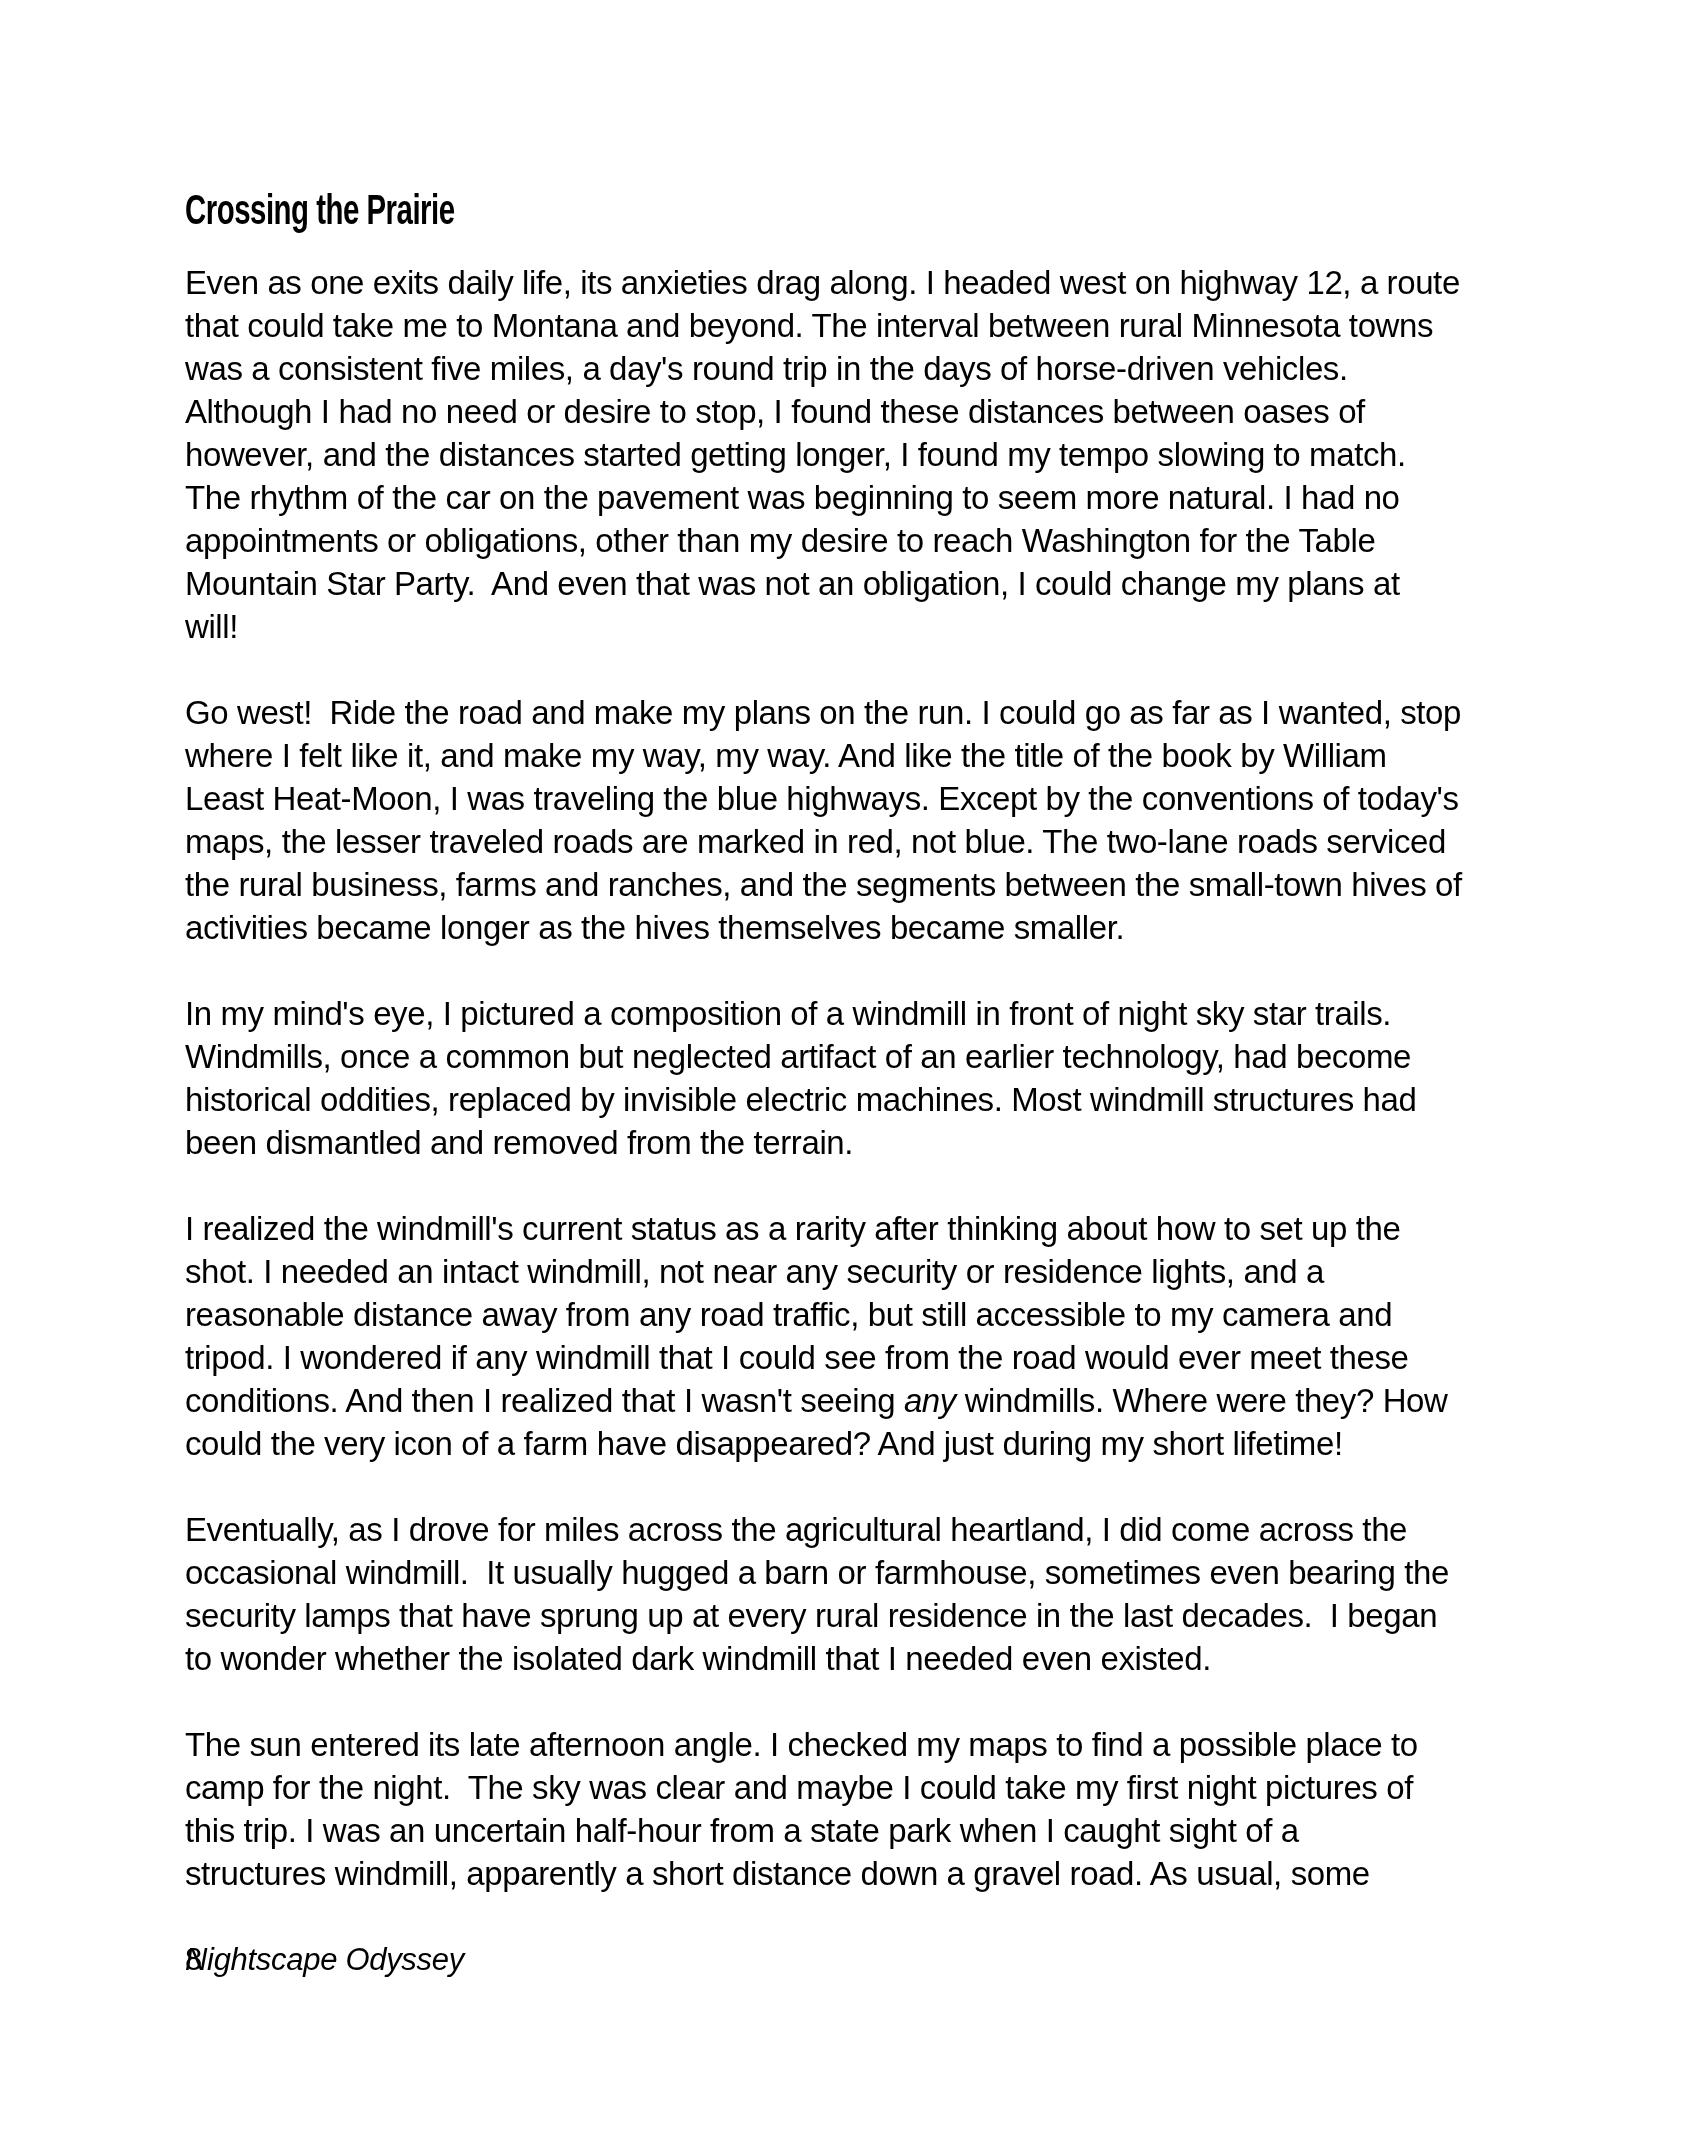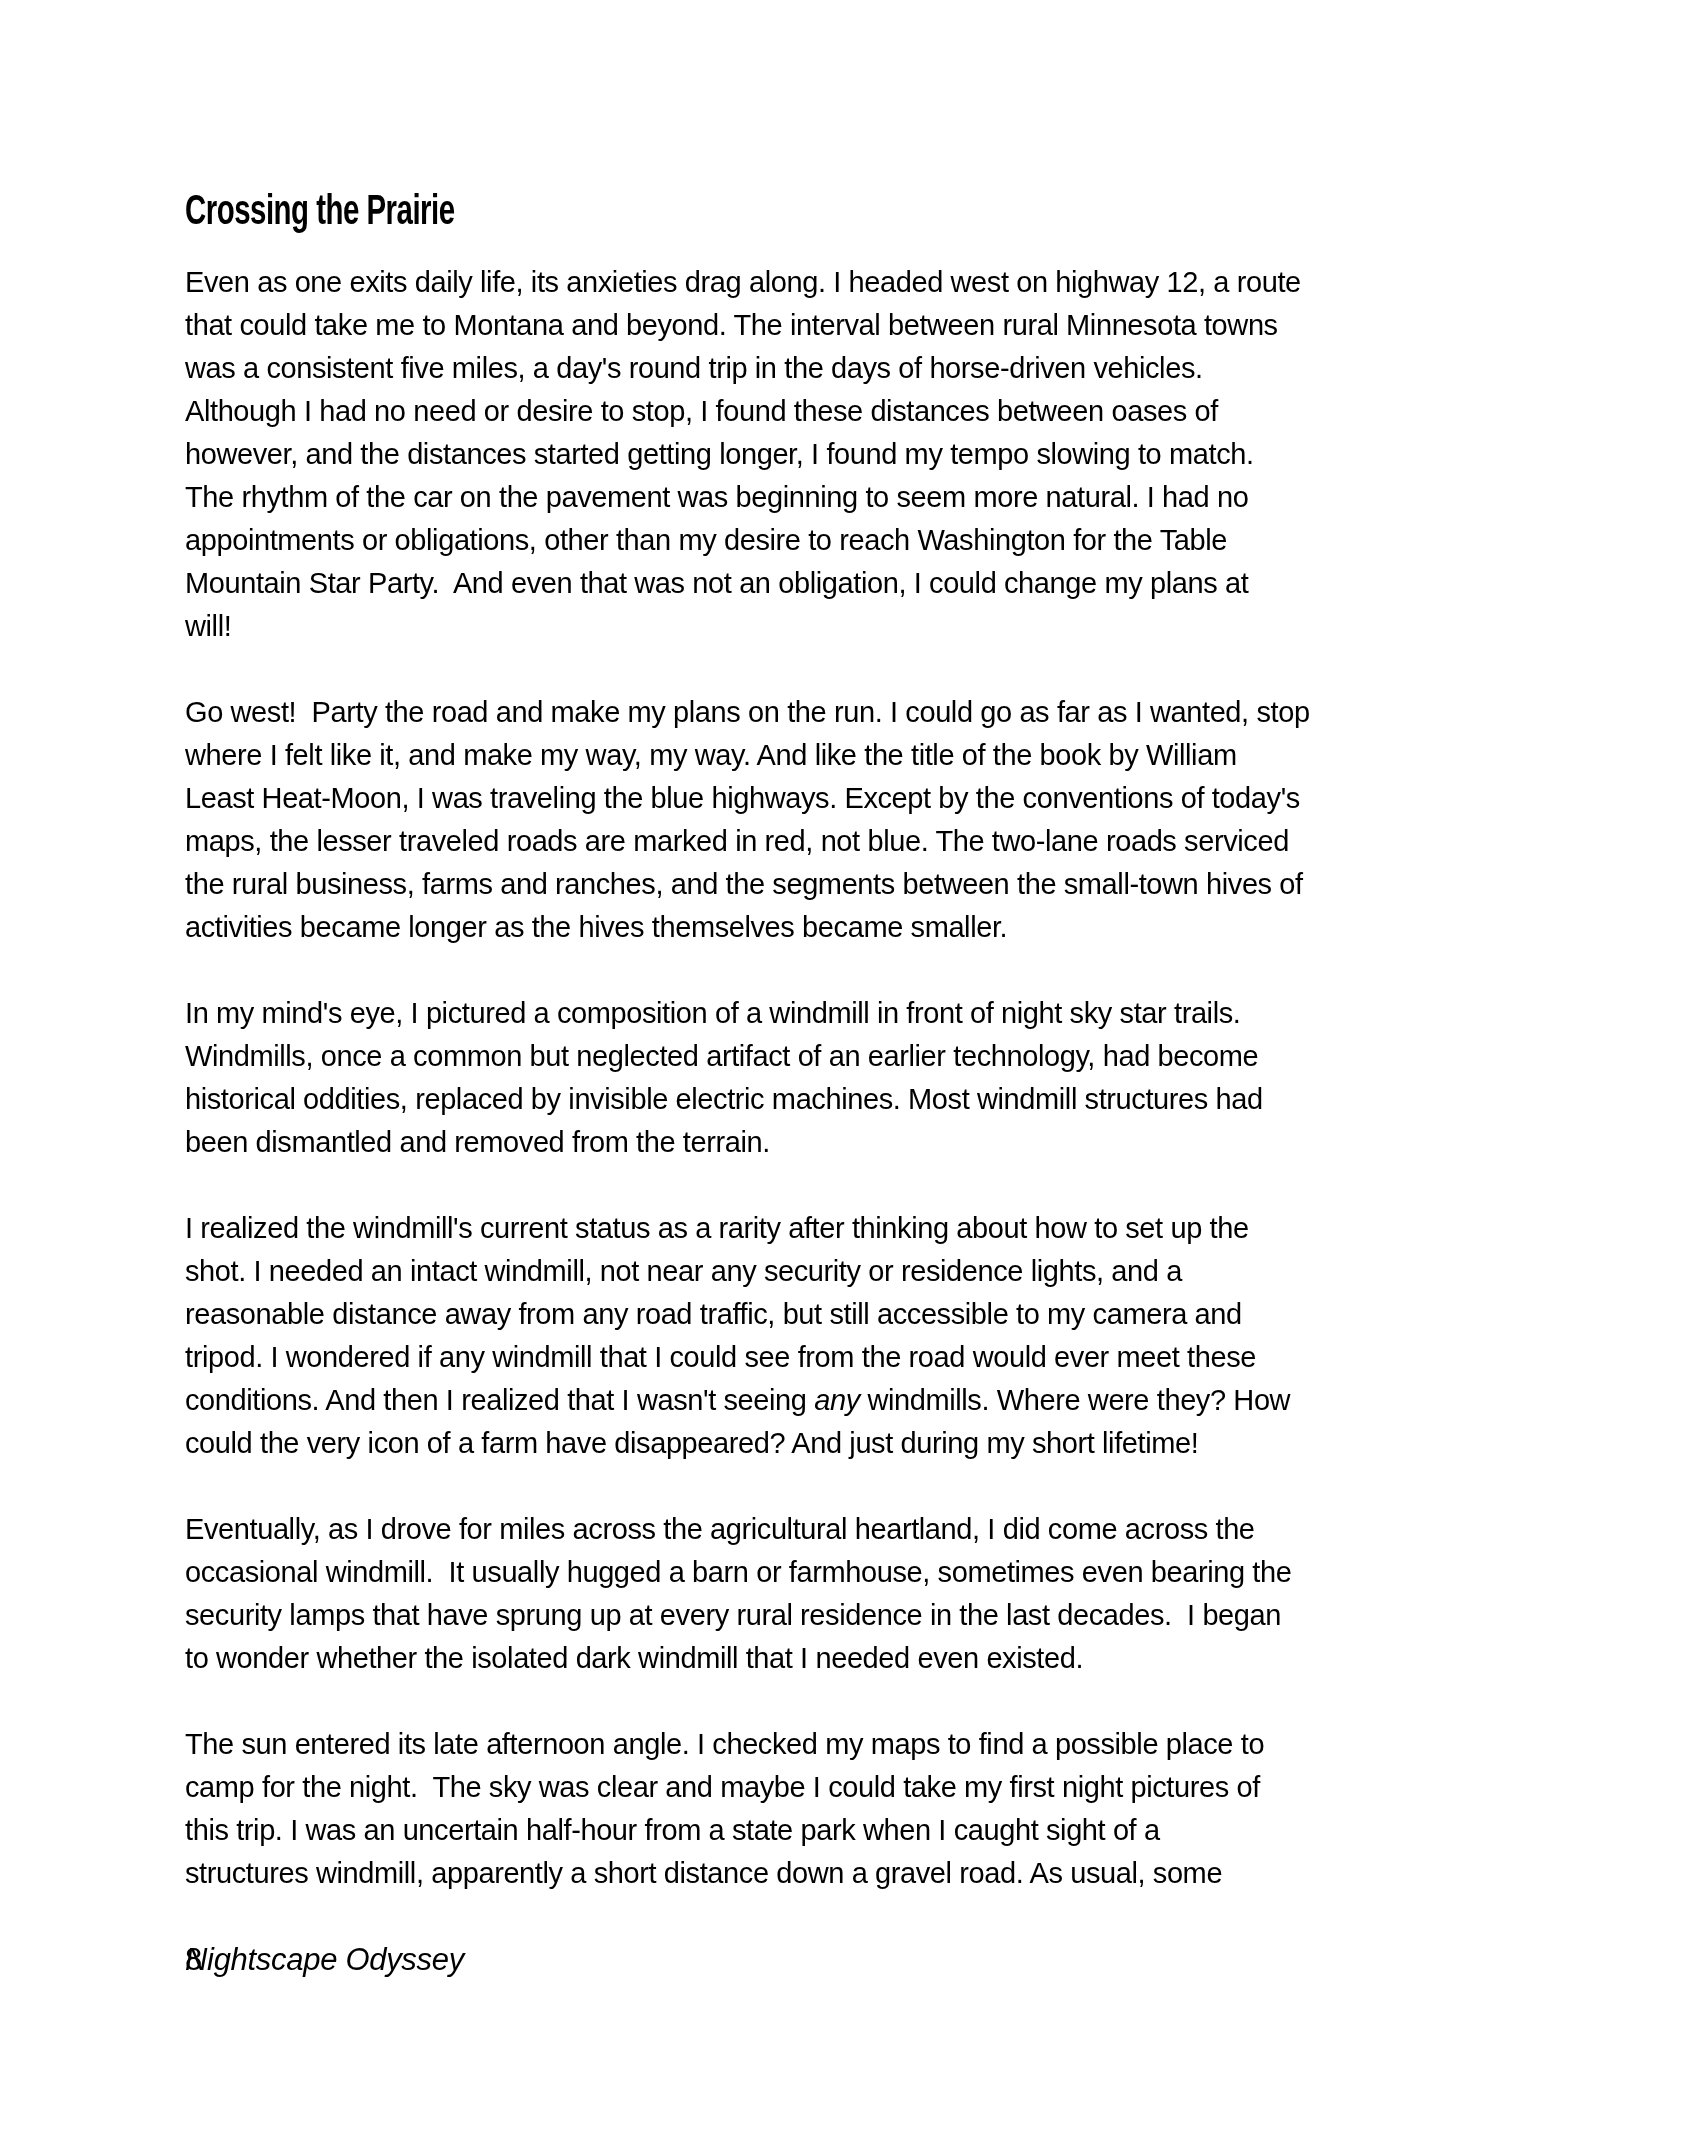--- a/index.html
+++ b/index.html
@@ -25,21 +25,21 @@
     letter-spacing: -0.7px;
     white-space: pre;
     transform: scaleX(0.70);
     transform-origin: left center;
     margin: 0 0 28px 0;
   }
   .paragraph {
     margin: 0 0 43px 0;
   }
   .line {
-    font-size: 29px;
+    font-size: 33px;
     line-height: 43px;
     letter-spacing: -0.4px;
     white-space: pre;
   }
   .italic {
     font-style: italic;
   }
   #footer {
     position: relative;
     margin-top: 26.6px;
@@ -76,21 +76,21 @@
         <div class="line">that could take me to Montana and beyond. The interval between rural Minnesota towns</div>
         <div class="line">was a consistent five miles, a day's round trip in the days of horse-driven vehicles.</div>
         <div class="line">Although I had no need or desire to stop, I found these distances between oases of</div>
         <div class="line">however, and the distances started getting longer, I found my tempo slowing to match.</div>
         <div class="line">The rhythm of the car on the pavement was beginning to seem more natural. I had no</div>
         <div class="line">appointments or obligations, other than my desire to reach Washington for the Table</div>
         <div class="line">Mountain Star Party.  And even that was not an obligation, I could change my plans at</div>
         <div class="line">will!</div>
       </div>
       <div class="paragraph">
-        <div class="line">Go west!  Party the road and make my plans on the run. I could go as far as I wanted, stop</div>
+        <div class="line">Go west!  Ride the road and make my plans on the run. I could go as far as I wanted, stop</div>
         <div class="line">where I felt like it, and make my way, my way. And like the title of the book by William</div>
         <div class="line">Least Heat-Moon, I was traveling the blue highways. Except by the conventions of today's</div>
         <div class="line">maps, the lesser traveled roads are marked in red, not blue. The two-lane roads serviced</div>
         <div class="line">the rural business, farms and ranches, and the segments between the small-town hives of</div>
         <div class="line">activities became longer as the hives themselves became smaller.</div>
       </div>
       <div class="paragraph">
         <div class="line">In my mind's eye, I pictured a composition of a windmill in front of night sky star trails.</div>
         <div class="line">Windmills, once a common but neglected artifact of an earlier technology, had become</div>
         <div class="line">historical oddities, replaced by invisible electric machines. Most windmill structures had</div>

